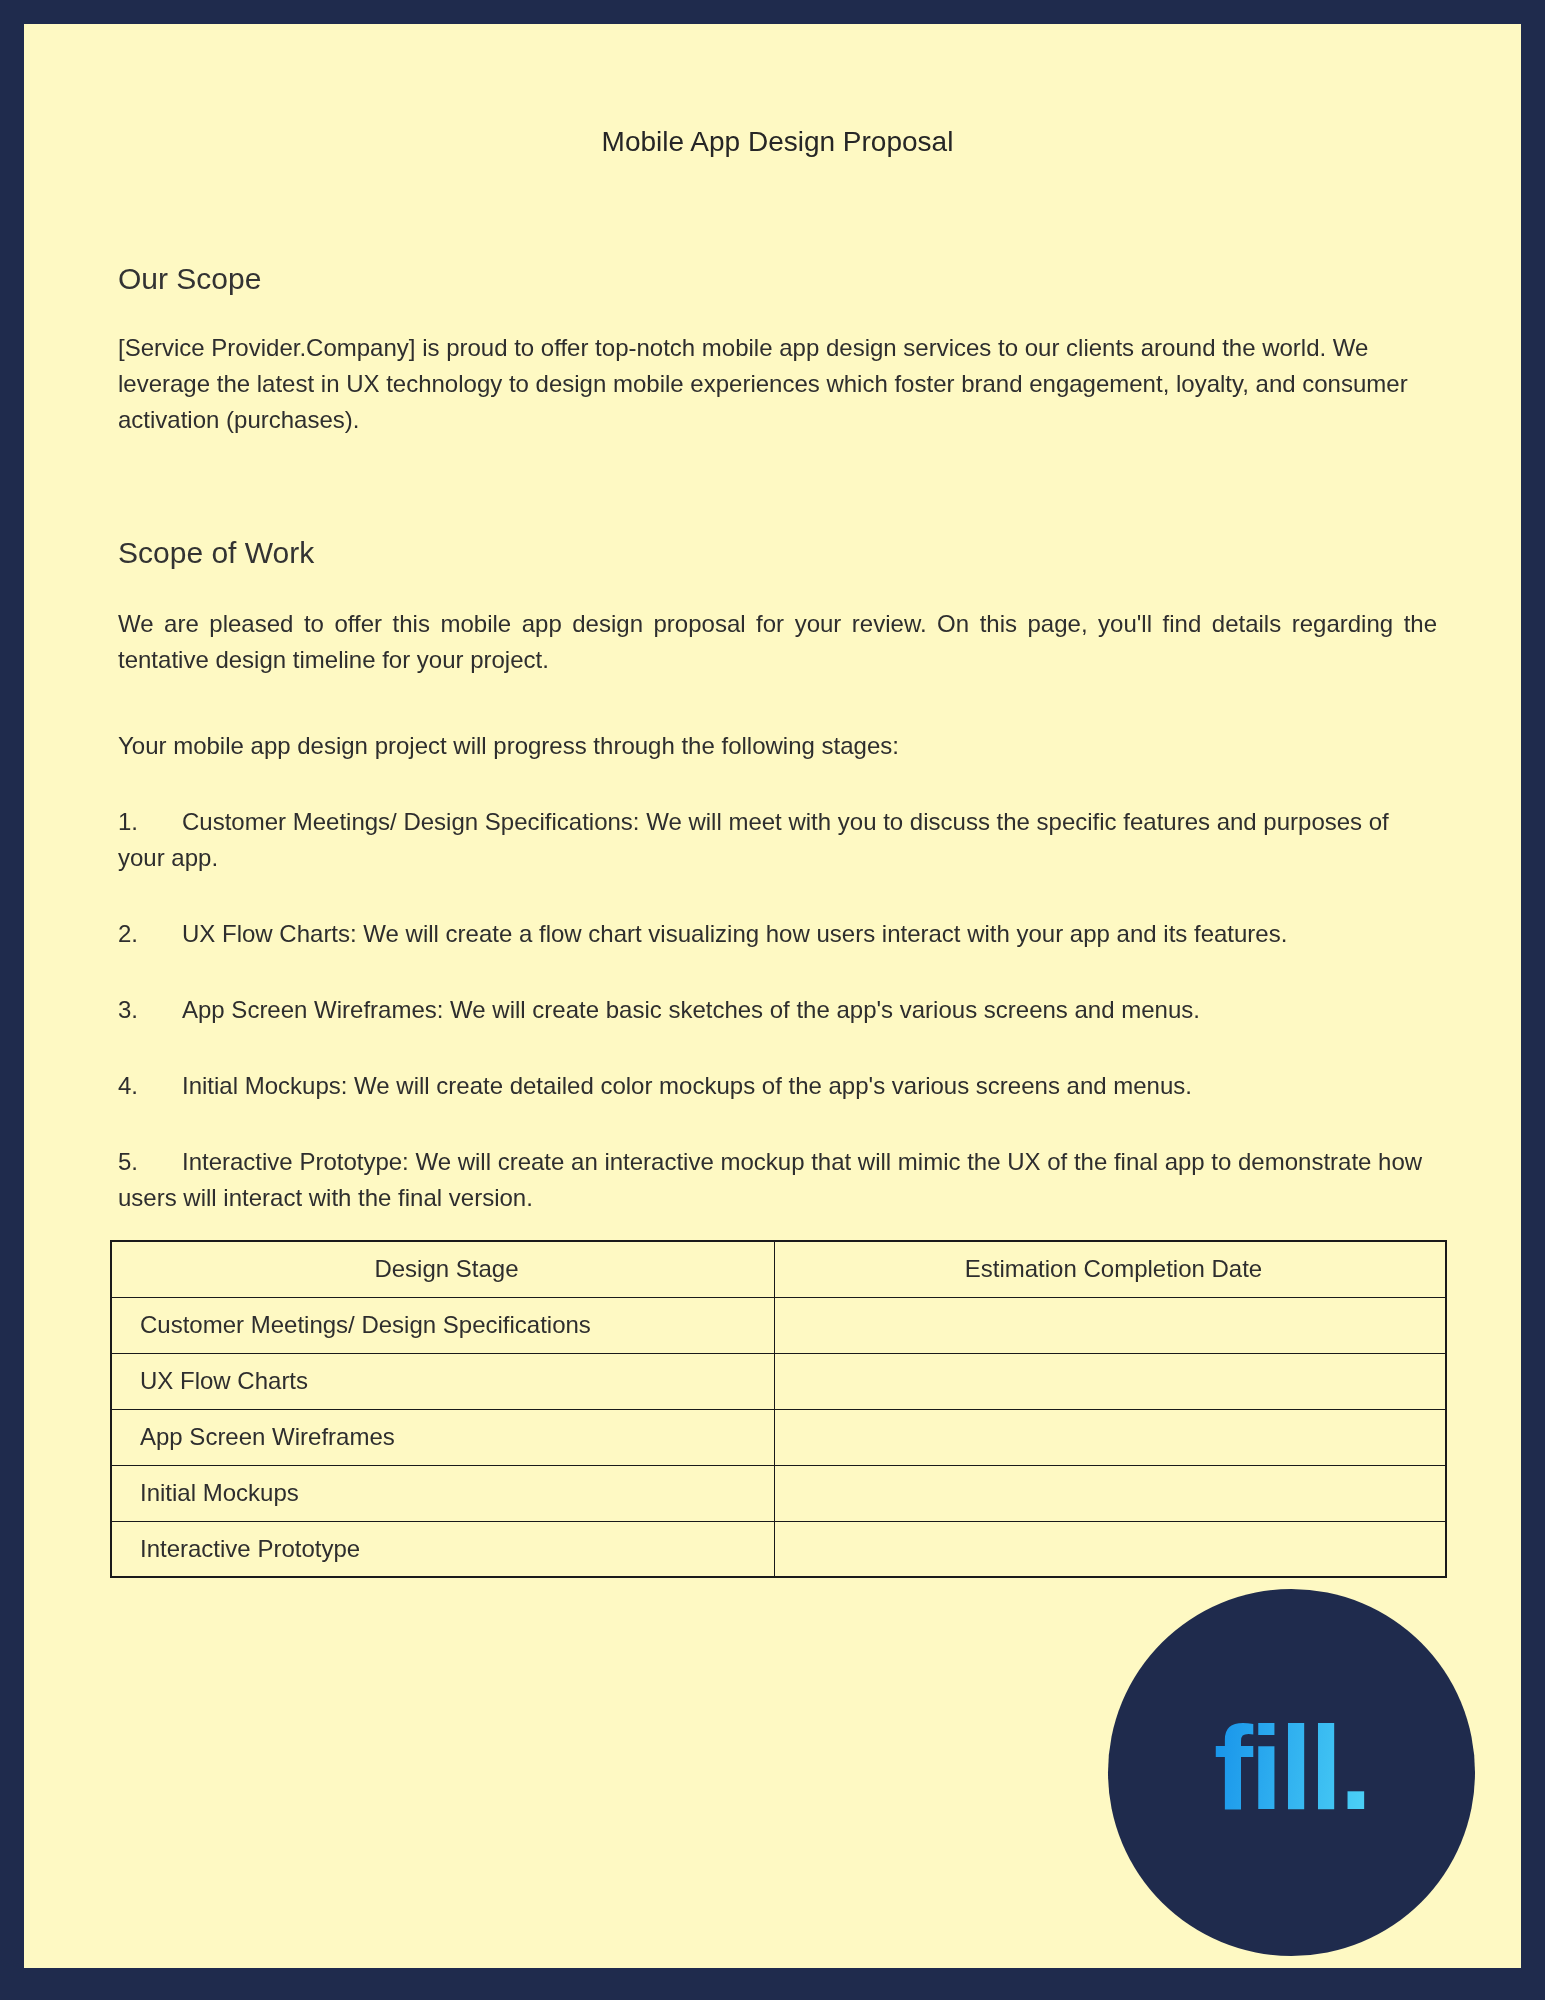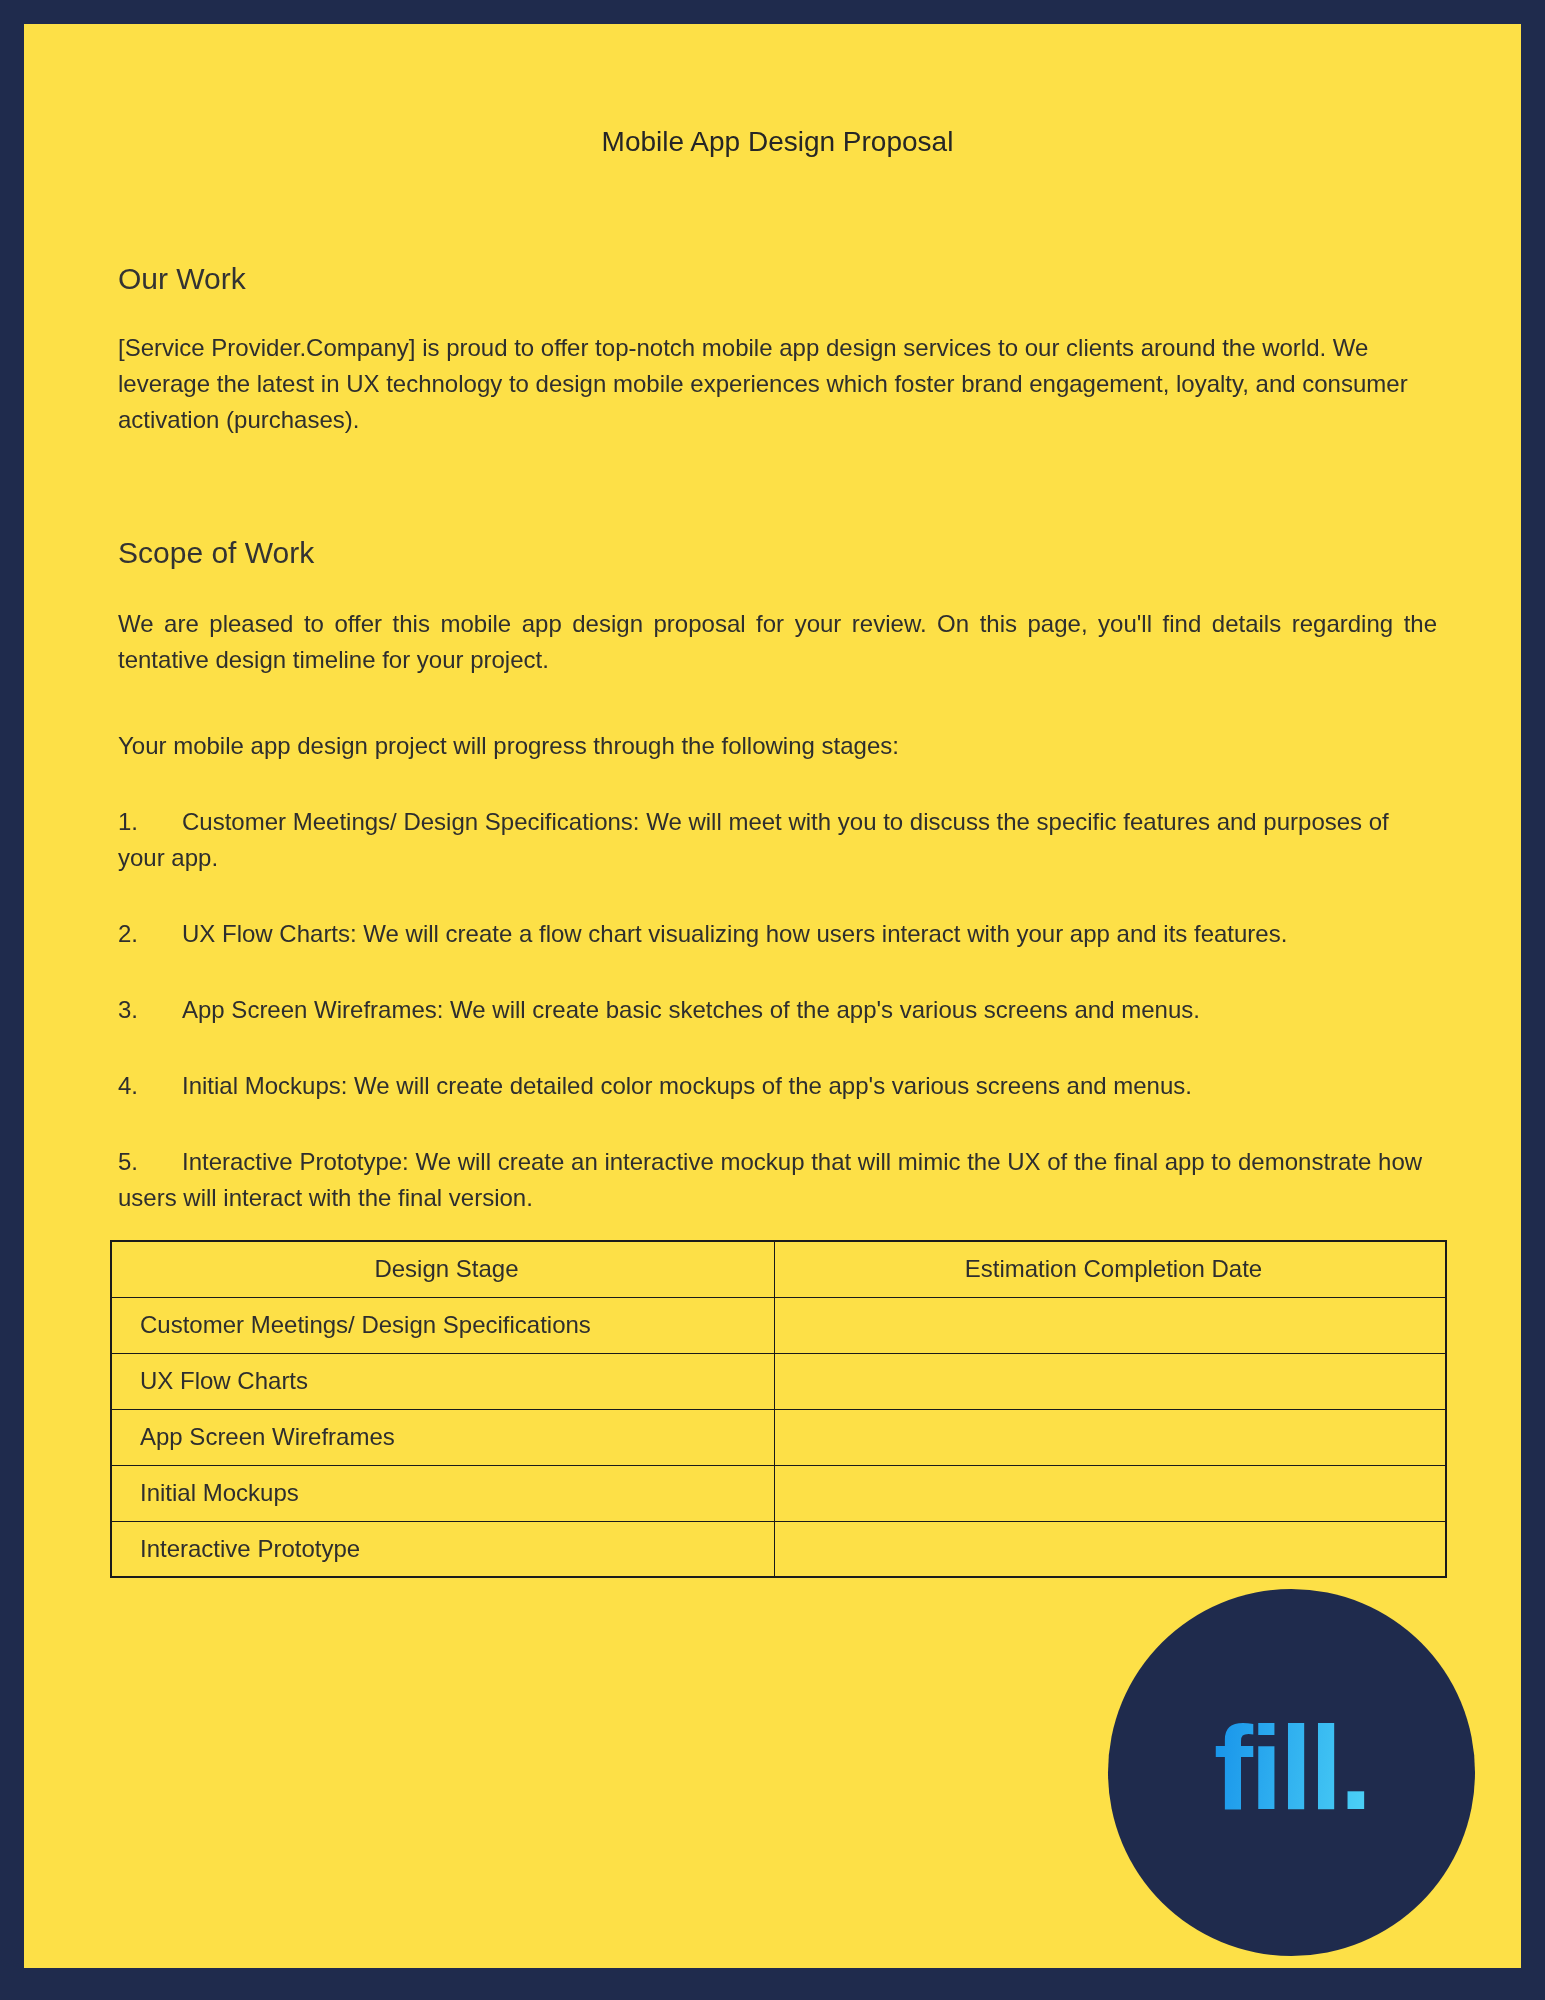--- a/index.html
+++ b/index.html
@@ -14,21 +14,21 @@
   body {
     margin: 0;
     background: #ffffff;
     font-family: "Liberation Sans", "DejaVu Sans", sans-serif;
     color: var(--text);
   }
   .page {
     position: relative;
     width: 1545px;
     height: 2000px;
-    background: #fde047;
+    background: #fef9c3;
     border: 24px solid var(--page-border);
     border-bottom-width: 32px;
     overflow: hidden;
   }
   .content {
     padding: 0 84px 0 94px;
   }
   .doc-title {
     margin: 100px 0 0 0;
     text-align: center;
@@ -108,21 +108,21 @@
   }
 </style>
 </head>
 <body>
 
 <div class="page">
   <div class="content">
 
     <h1 class="doc-title">Mobile App Design Proposal</h1>
 
-    <h2 class="section-heading heading-our-work">Our Work</h2>
+    <h2 class="section-heading heading-our-work">Our Scope</h2>
 
     <p class="our-work-body">[Service Provider.Company] is proud to offer top-notch mobile app design services to our clients around the world. We leverage the latest in UX technology to design mobile experiences which foster brand engagement, loyalty, and consumer activation (purchases).</p>
 
     <h2 class="section-heading heading-scope">Scope of Work</h2>
 
     <p class="scope-intro">We are pleased to offer this mobile app design proposal for your review. On this page, you'll find details regarding the tentative design timeline for your project.</p>
 
     <p class="stages-lead">Your mobile app design project will progress through the following stages:</p>
 
     <p class="stage-item"><span class="stage-num">1.</span><span>Customer Meetings/ Design Specifications: We will meet with you to discuss the specific features and purposes of your app.</span></p>

